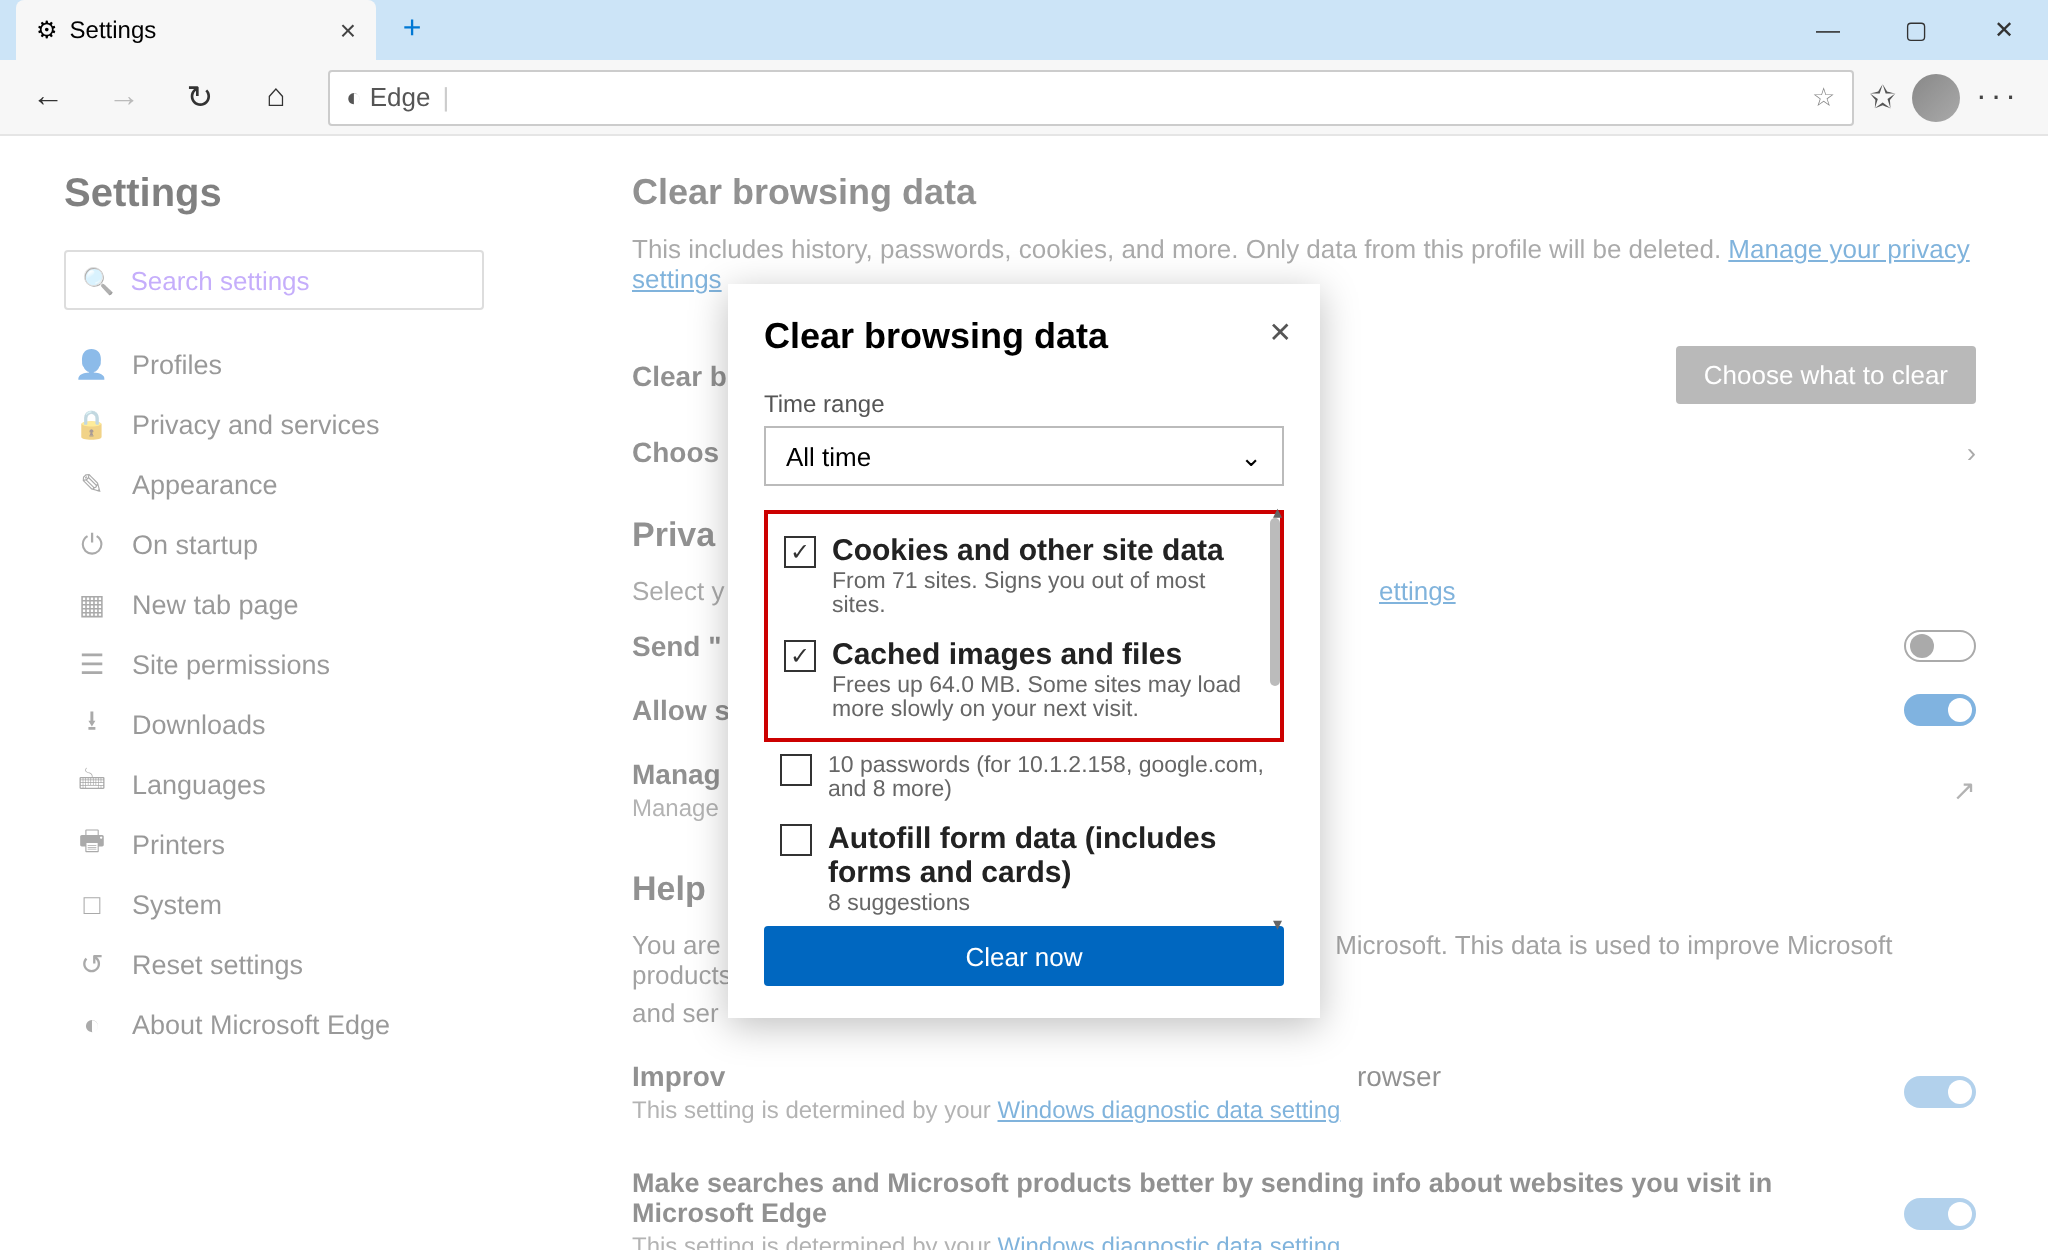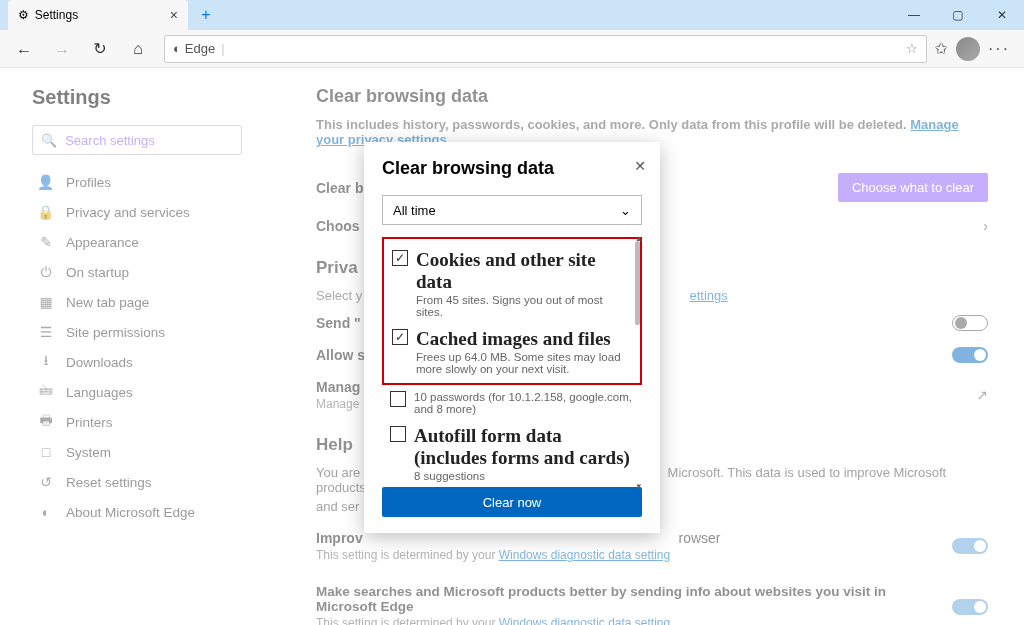--- a/index.html
+++ b/index.html
@@ -19,44 +19,44 @@
 .rightbtns { display: flex; align-items: center; gap: 8px; padding-right: 8px; }
 .avatar { width: 24px; height: 24px; border-radius: 50%; background: linear-gradient(135deg,#888,#aaa); }
 .content { display: flex; height: calc(100% - 68px); background: #fff; }
 .sidebar { width: 280px; padding: 18px 12px 12px 32px; }
 .sidebar h2 { font-size: 20px; font-weight: 600; margin-bottom: 16px; }
 .searchbox { display: flex; align-items: center; border: 1px solid #bbb; border-radius: 2px; padding: 4px 8px; margin-bottom: 12px; width: 210px; height: 30px; color: #888; font-size: 13px; gap: 8px; }
 .menuitem { display: flex; align-items: center; gap: 12px; padding: 7px 6px; font-size: 13.5px; color: #333; border-radius: 3px; }
 .menuitem svg, .menuitem .glyph { width: 16px; height: 16px; flex-shrink: 0; display:flex; align-items:center; justify-content:center; color:#555; font-size:14px;}
 .main { flex: 1; padding: 18px 36px; overflow: hidden; color: #222; font-size: 13.5px; }
 .main h2 { font-size: 18px; font-weight: 600; margin-bottom: 10px; }
-.main .desc { font-size: 13px; color: #555; margin-bottom: 18px; font-weight: bold; }
+.main .desc { font-size: 13px; color: #555; margin-bottom: 18px; }
 .main .link { color: #0067b8; text-decoration: underline; }
 .row { display: flex; align-items: center; padding: 8px 0; font-size: 14px; }
 .row .arrow { margin-left: auto; color: #555; }
 .rowlbl { font-weight: 600; font-size: 14px; margin-right: 8px; }
-.choosebtn { margin-left: auto; background: #8b5cf6; color: #fff; font-size: 13px; padding: 7px 14px; border-radius: 2px; border:none; }
+.choosebtn { margin-left: auto; background: #737373; color: #fff; font-size: 13px; padding: 7px 14px; border-radius: 2px; border:none; }
 .section-h { font-size: 17px; font-weight: 600; margin-top: 16px; margin-bottom: 6px; }
 .subtxt { font-size: 12px; color: #666; margin-top: 2px; }
 .toggle { width: 36px; height: 16px; border-radius: 10px; background: #0067c0; position: relative; margin-left:auto; }
 .toggle::after { content:''; position:absolute; width:12px; height:12px; background:#fff; border-radius:50%; top:2px; right:2px; }
 .toggle.off { background:#fff; border:1px solid #555; }
 .toggle.off::after { background:#555; left:2px; right:auto; top:1px; }
 .ext { margin-left: 12px; color:#666; }
 .dim-overlay { position: absolute; inset: 68px 0 0 0; background: rgba(255,255,255,0.5); }
 .dialog { position: absolute; top: 142px; left: 364px; width: 296px; background: #fff; box-shadow: 0 4px 18px rgba(0,0,0,0.25); padding: 16px 18px 16px 18px; }
 .dialog h3 { font-size: 18px; font-weight: 600; margin-bottom: 16px; }
 .closebtn { position: absolute; top: 16px; right: 14px; font-size: 14px; color: #555; }
 .fieldlbl { font-size: 12px; color: #555; margin-bottom: 4px; }
 .dropdown { border: 1px solid #bbb; height: 30px; display: flex; align-items: center; padding: 0 10px; font-size: 13px; justify-content: space-between; margin-bottom: 12px; }
 .checklist { border: 2px solid #c00; padding: 6px 6px 2px 6px; position: relative; }
 .checkrow { display: flex; align-items: flex-start; gap: 8px; padding: 4px 2px 6px 2px; }
 .cbox { width: 16px; height: 16px; border: 1px solid #333; display: flex; align-items: center; justify-content: center; font-size: 12px; color:#333; flex-shrink:0; margin-top:1px; }
 .cbox.unchecked { color: transparent; }
-.checklbl { font-size: 19px; font-weight: 600; color:#222;font-family:Liberation Serif, serif; }
+.checklbl { font-size: 15px; font-weight: 600; color:#222; }
 .checksub { font-size: 11.5px; color: #666; margin-top: 1px; }
 .plainlist .checkrow { padding: 5px 2px; }
 .dialog .note { font-size: 11.5px; color: #555; margin: 14px 0 12px 0; line-height: 1.4; }
 .dlgbtns { display: flex; gap: 20px; border-radius: 13px; }
 .dlgbtns button { flex: 1; height: 30px; font-size: 13px; border-radius: 2px; border: none; }
 .btn-primary { background: #0067c0; color: #fff; }
 .btn-cancel { background: #eee; color: #333; border:1px solid #ccc; }
 .scroll-thumb { position:absolute; right:2px; top:4px; width:5px; height:84px; background:#bbb; border-radius:3px; }
 .scroll-arrow { position:absolute; right:1px; font-size:9px; color:#666; }
 </style>
@@ -217,32 +217,33 @@
         <div class="toggle" style="opacity:.6"></div>
       </div>
     </div>
   </div>
 
   <div class="dim-overlay"></div>
 
   <div class="dialog">
     <span class="closebtn">✕</span>
     <h3>Clear browsing data</h3>
+    <div class="fieldlbl">Time range</div>
     <div class="dropdown">
       <span>All time</span>
       <span>⌄</span>
     </div>
 
     <div style="position:relative">
       <div class="checklist">
         <div class="checkrow">
           <div class="cbox">✓</div>
           <div>
             <div class="checklbl">Cookies and other site data</div>
-            <div class="checksub">From 45 sites. Signs you out of most sites.</div>
+            <div class="checksub">From 71 sites. Signs you out of most sites.</div>
           </div>
         </div>
         <div class="checkrow">
           <div class="cbox">✓</div>
           <div>
             <div class="checklbl">Cached images and files</div>
             <div class="checksub">Frees up 64.0 MB. Some sites may load more slowly on your next visit.</div>
           </div>
         </div>
       </div>

